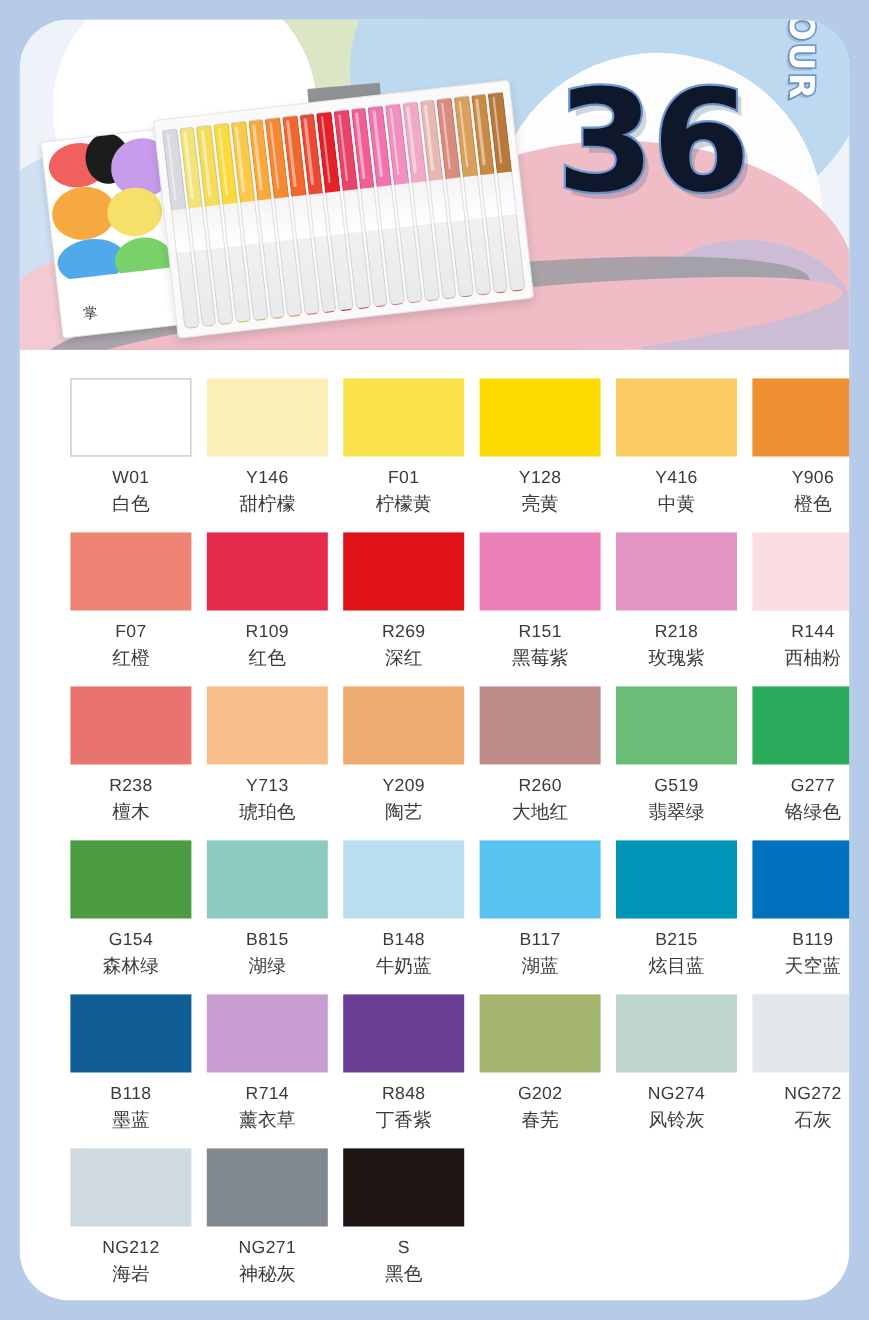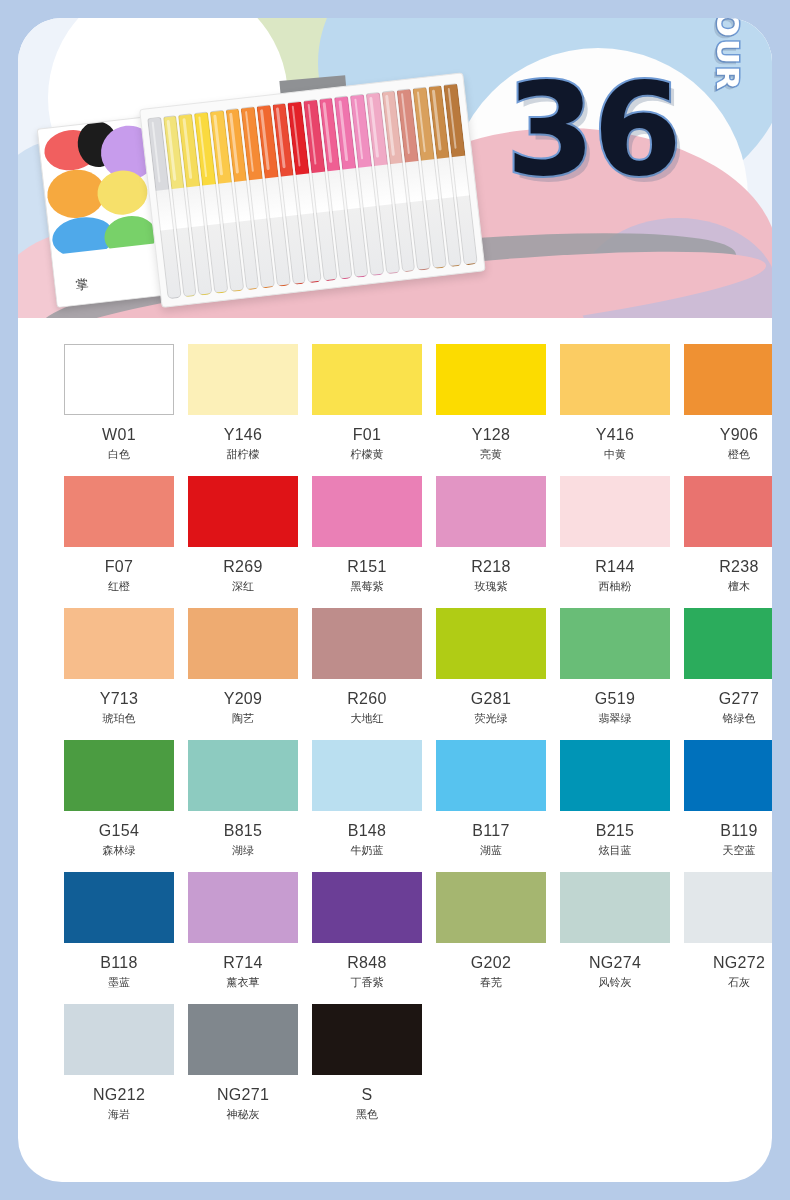--- a/index.html
+++ b/index.html
@@ -198,21 +198,21 @@
   .sw.bordered { border: 1px solid #bcbcbc; }
   .code {
     margin-top: 11px;
     font-size: 16px;
     color: #3b3b3b;
     letter-spacing: .3px;
     font-family: "Liberation Sans", sans-serif;
   }
   .cname {
     margin-top: 3px;
-    font-size: 11px;
+    font-size: 17px;
     color: #3b3b3b;
     font-family: "DejaVu Sans", sans-serif;
   }
 </style>
 </head>
 <body>
 
 <div class="card">
 
   <div class="hero">
@@ -300,20 +300,25 @@
         <div class="sw" style="background: rgb(239, 145, 51);"></div>
         <div class="code">Y906</div>
         <div class="cname">橙色</div>
       </div>
       <div class="cell">
         <div class="sw" style="background: rgb(238, 132, 115);"></div>
         <div class="code">F07</div>
         <div class="cname">红橙</div>
       </div>
       <div class="cell">
+        <div class="sw" style="background: rgb(230, 42, 76);"></div>
+        <div class="code">R109</div>
+        <div class="cname">红色</div>
+      </div>
+      <div class="cell">
         <div class="sw" style="background: rgb(223, 19, 23);"></div>
         <div class="code">R269</div>
         <div class="cname">深红</div>
       </div>
       <div class="cell">
         <div class="sw" style="background: rgb(234, 128, 182);"></div>
         <div class="code">R151</div>
         <div class="cname">黑莓紫</div>
       </div>
       <div class="cell">
@@ -340,25 +345,20 @@
         <div class="sw" style="background: rgb(238, 171, 113);"></div>
         <div class="code">Y209</div>
         <div class="cname">陶艺</div>
       </div>
       <div class="cell">
         <div class="sw" style="background: rgb(190, 141, 139);"></div>
         <div class="code">R260</div>
         <div class="cname">大地红</div>
       </div>
       <div class="cell">
-        <div class="sw" style="background: rgb(176, 204, 21);"></div>
-        <div class="code">G281</div>
-        <div class="cname">荧光绿</div>
-      </div>
-      <div class="cell">
         <div class="sw" style="background: rgb(105, 189, 119);"></div>
         <div class="code">G519</div>
         <div class="cname">翡翠绿</div>
       </div>
       <div class="cell">
         <div class="sw" style="background: rgb(43, 172, 92);"></div>
         <div class="code">G277</div>
         <div class="cname">铬绿色</div>
       </div>
       <div class="cell">

